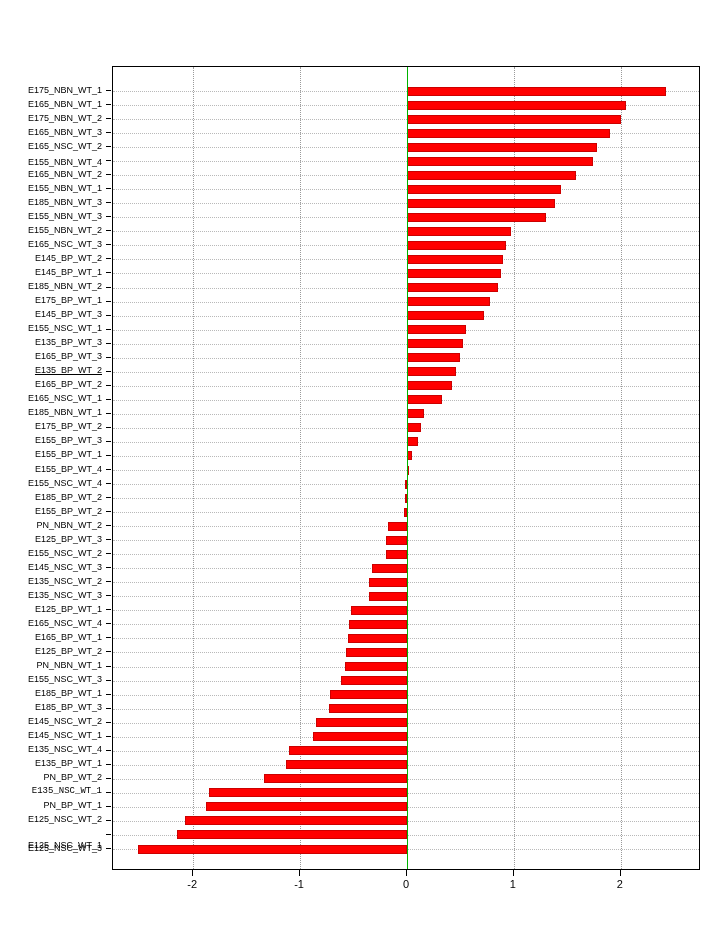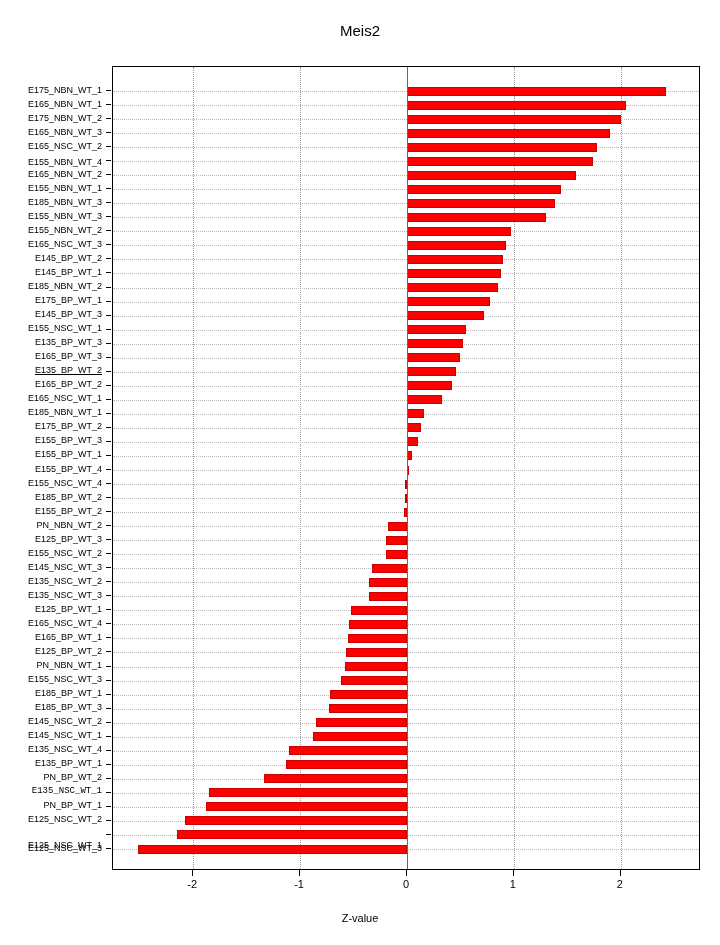--- a/index.html
+++ b/index.html
@@ -125,21 +125,20 @@
     text-align: center;
     font-size: 11px;
     color: #000;
   }
 </style>
 </head>
 <body>
 
 <div id="chart-root">
 
-  <div class="chart-title">Meis2</div>
 
   <div class="ylabels">
       <div class="ylabel" style="top: 19.5px;">E175_NBN_WT_1</div>
       <div class="ytick" style="top: 24px;"></div>
       <div class="ylabel" style="top: 33.537px;">E165_NBN_WT_1</div>
       <div class="ytick" style="top: 38.037px;"></div>
       <div class="ylabel" style="top: 47.5741px;">E175_NBN_WT_2</div>
       <div class="ytick" style="top: 52.0741px;"></div>
       <div class="ylabel" style="top: 61.6111px;">E165_NBN_WT_3</div>
       <div class="ytick" style="top: 66.1111px;"></div>
@@ -378,15 +377,14 @@
       <div class="xtick" style="left: 187.091px;"></div>
       <div class="xticklabel" style="left: 187.091px;">-1</div>
       <div class="xtick" style="left: 294px;"></div>
       <div class="xticklabel" style="left: 294px;">0</div>
       <div class="xtick" style="left: 400.909px;"></div>
       <div class="xticklabel" style="left: 400.909px;">1</div>
       <div class="xtick" style="left: 507.818px;"></div>
       <div class="xticklabel" style="left: 507.818px;">2</div>
     </div>
 
-  <div class="xaxis-title">Z-value</div>
 
 </div>
 
 </body></html>

